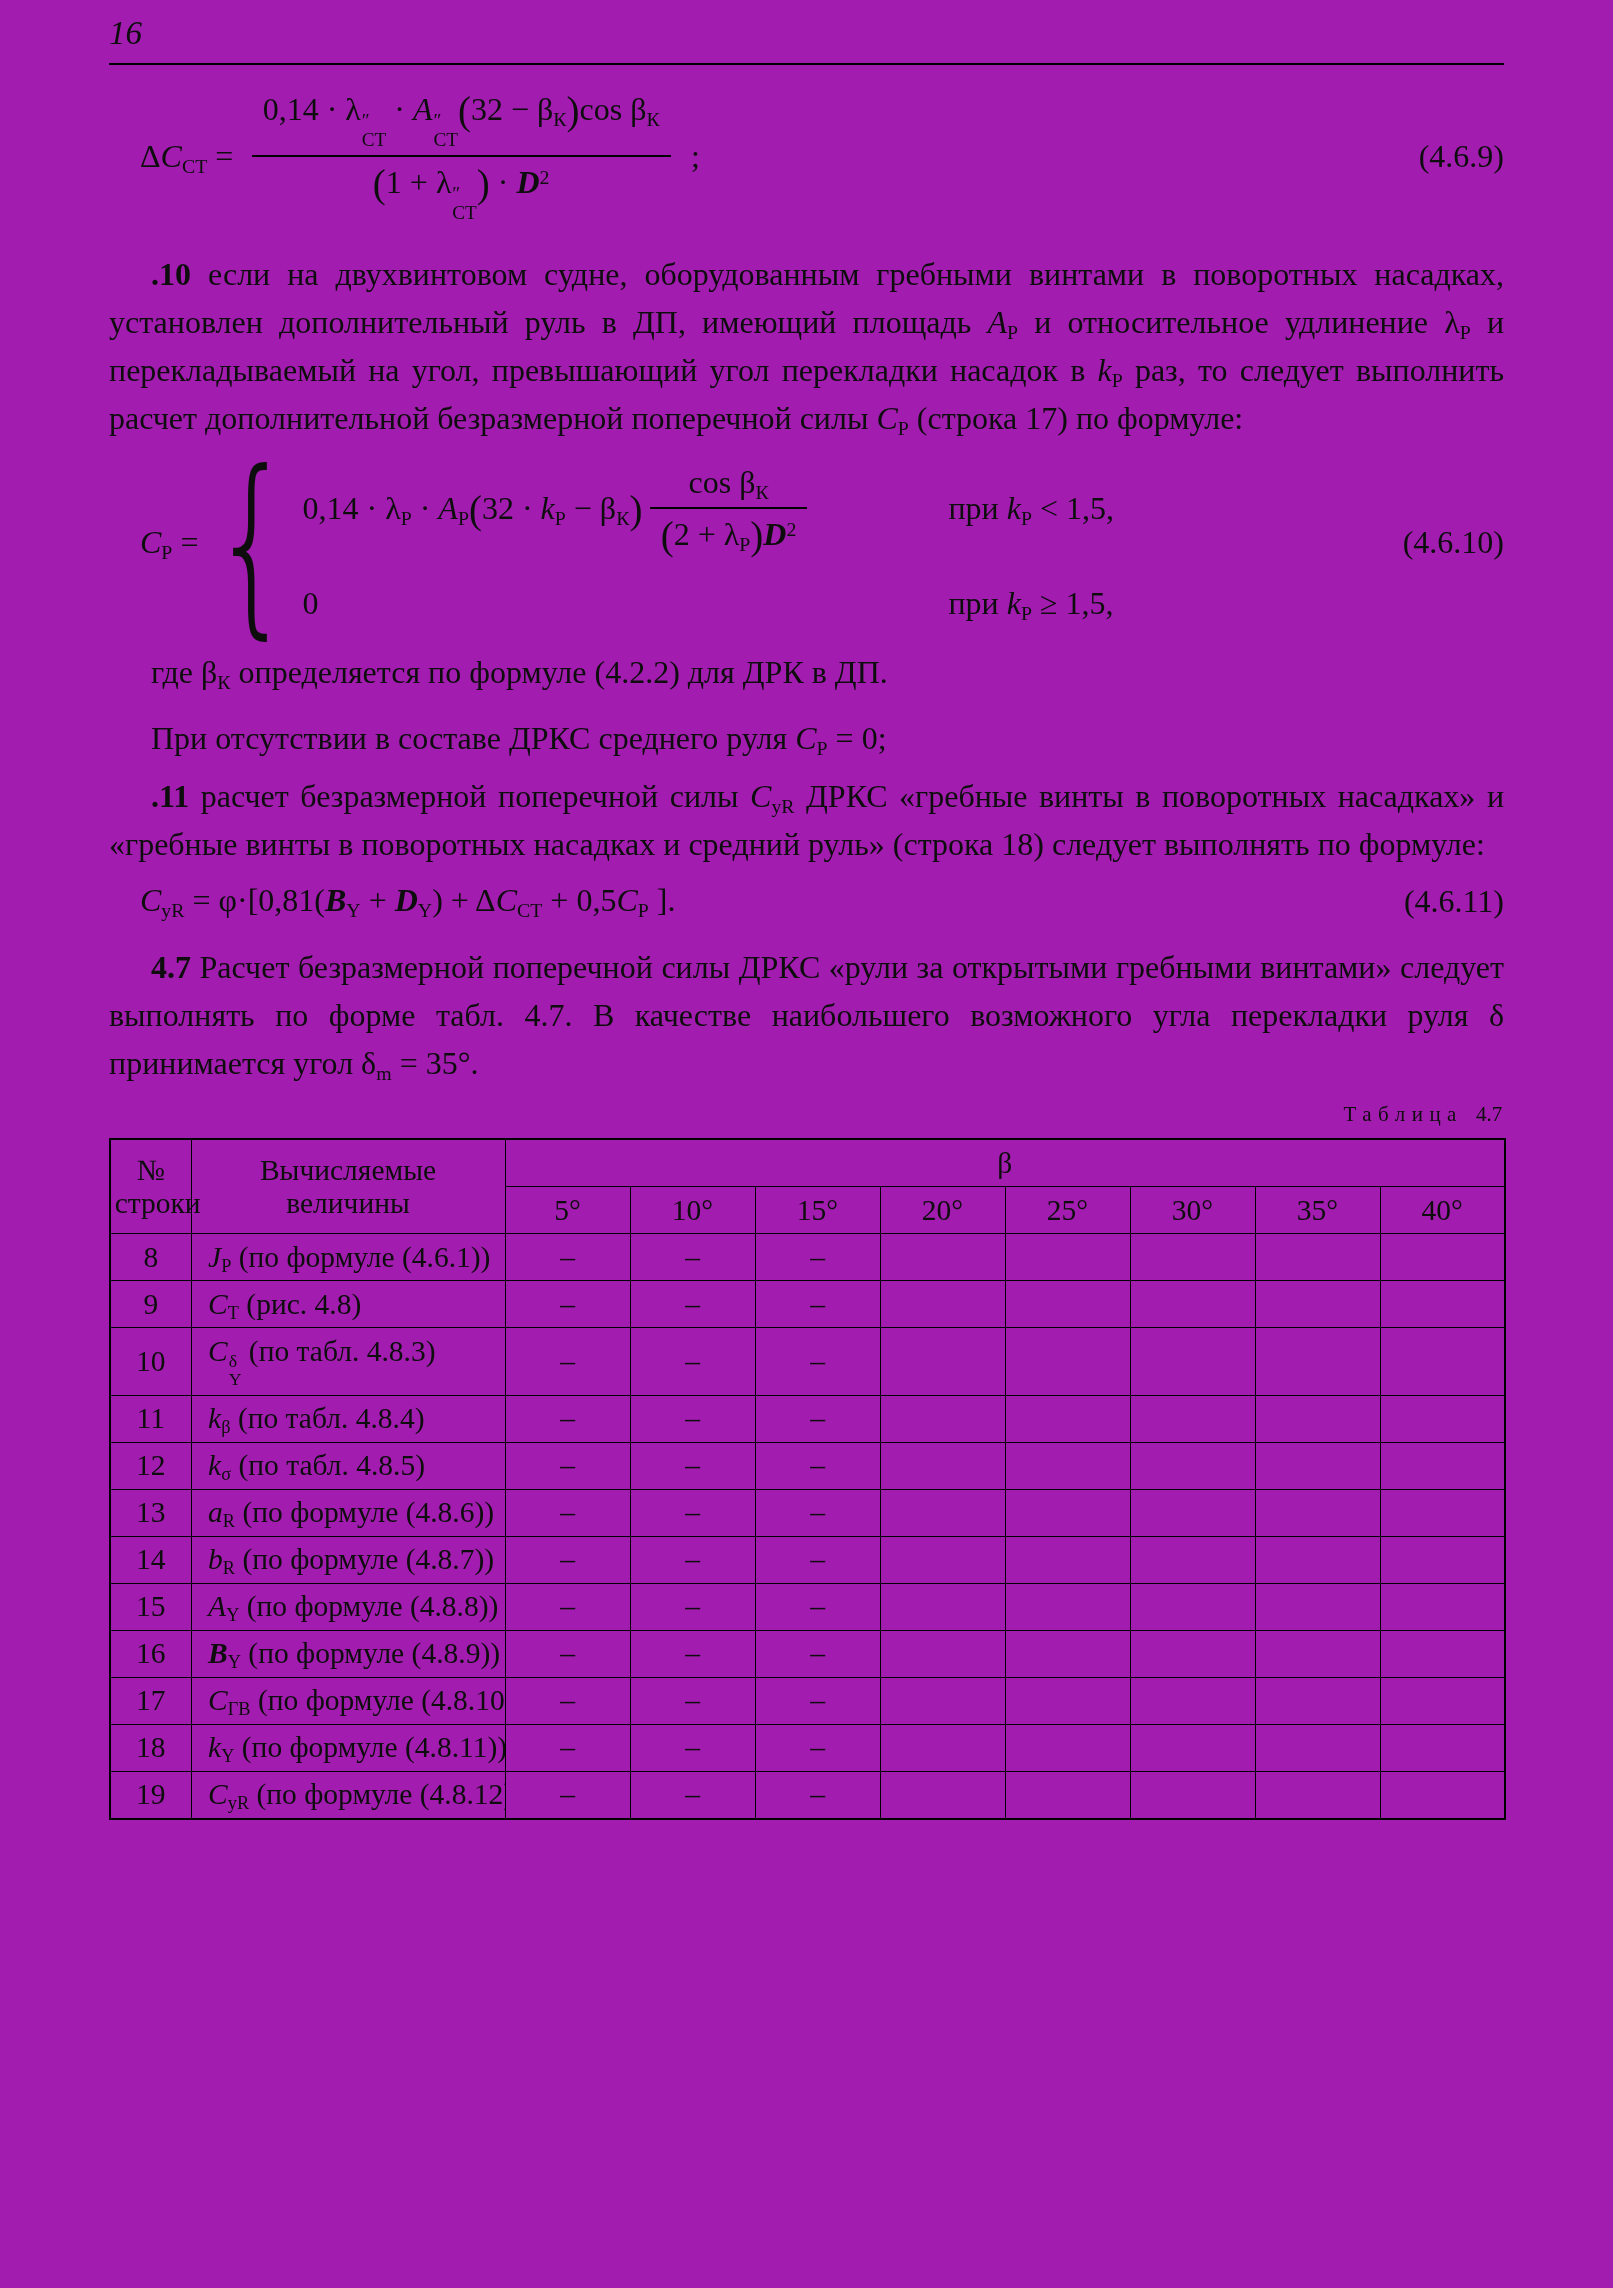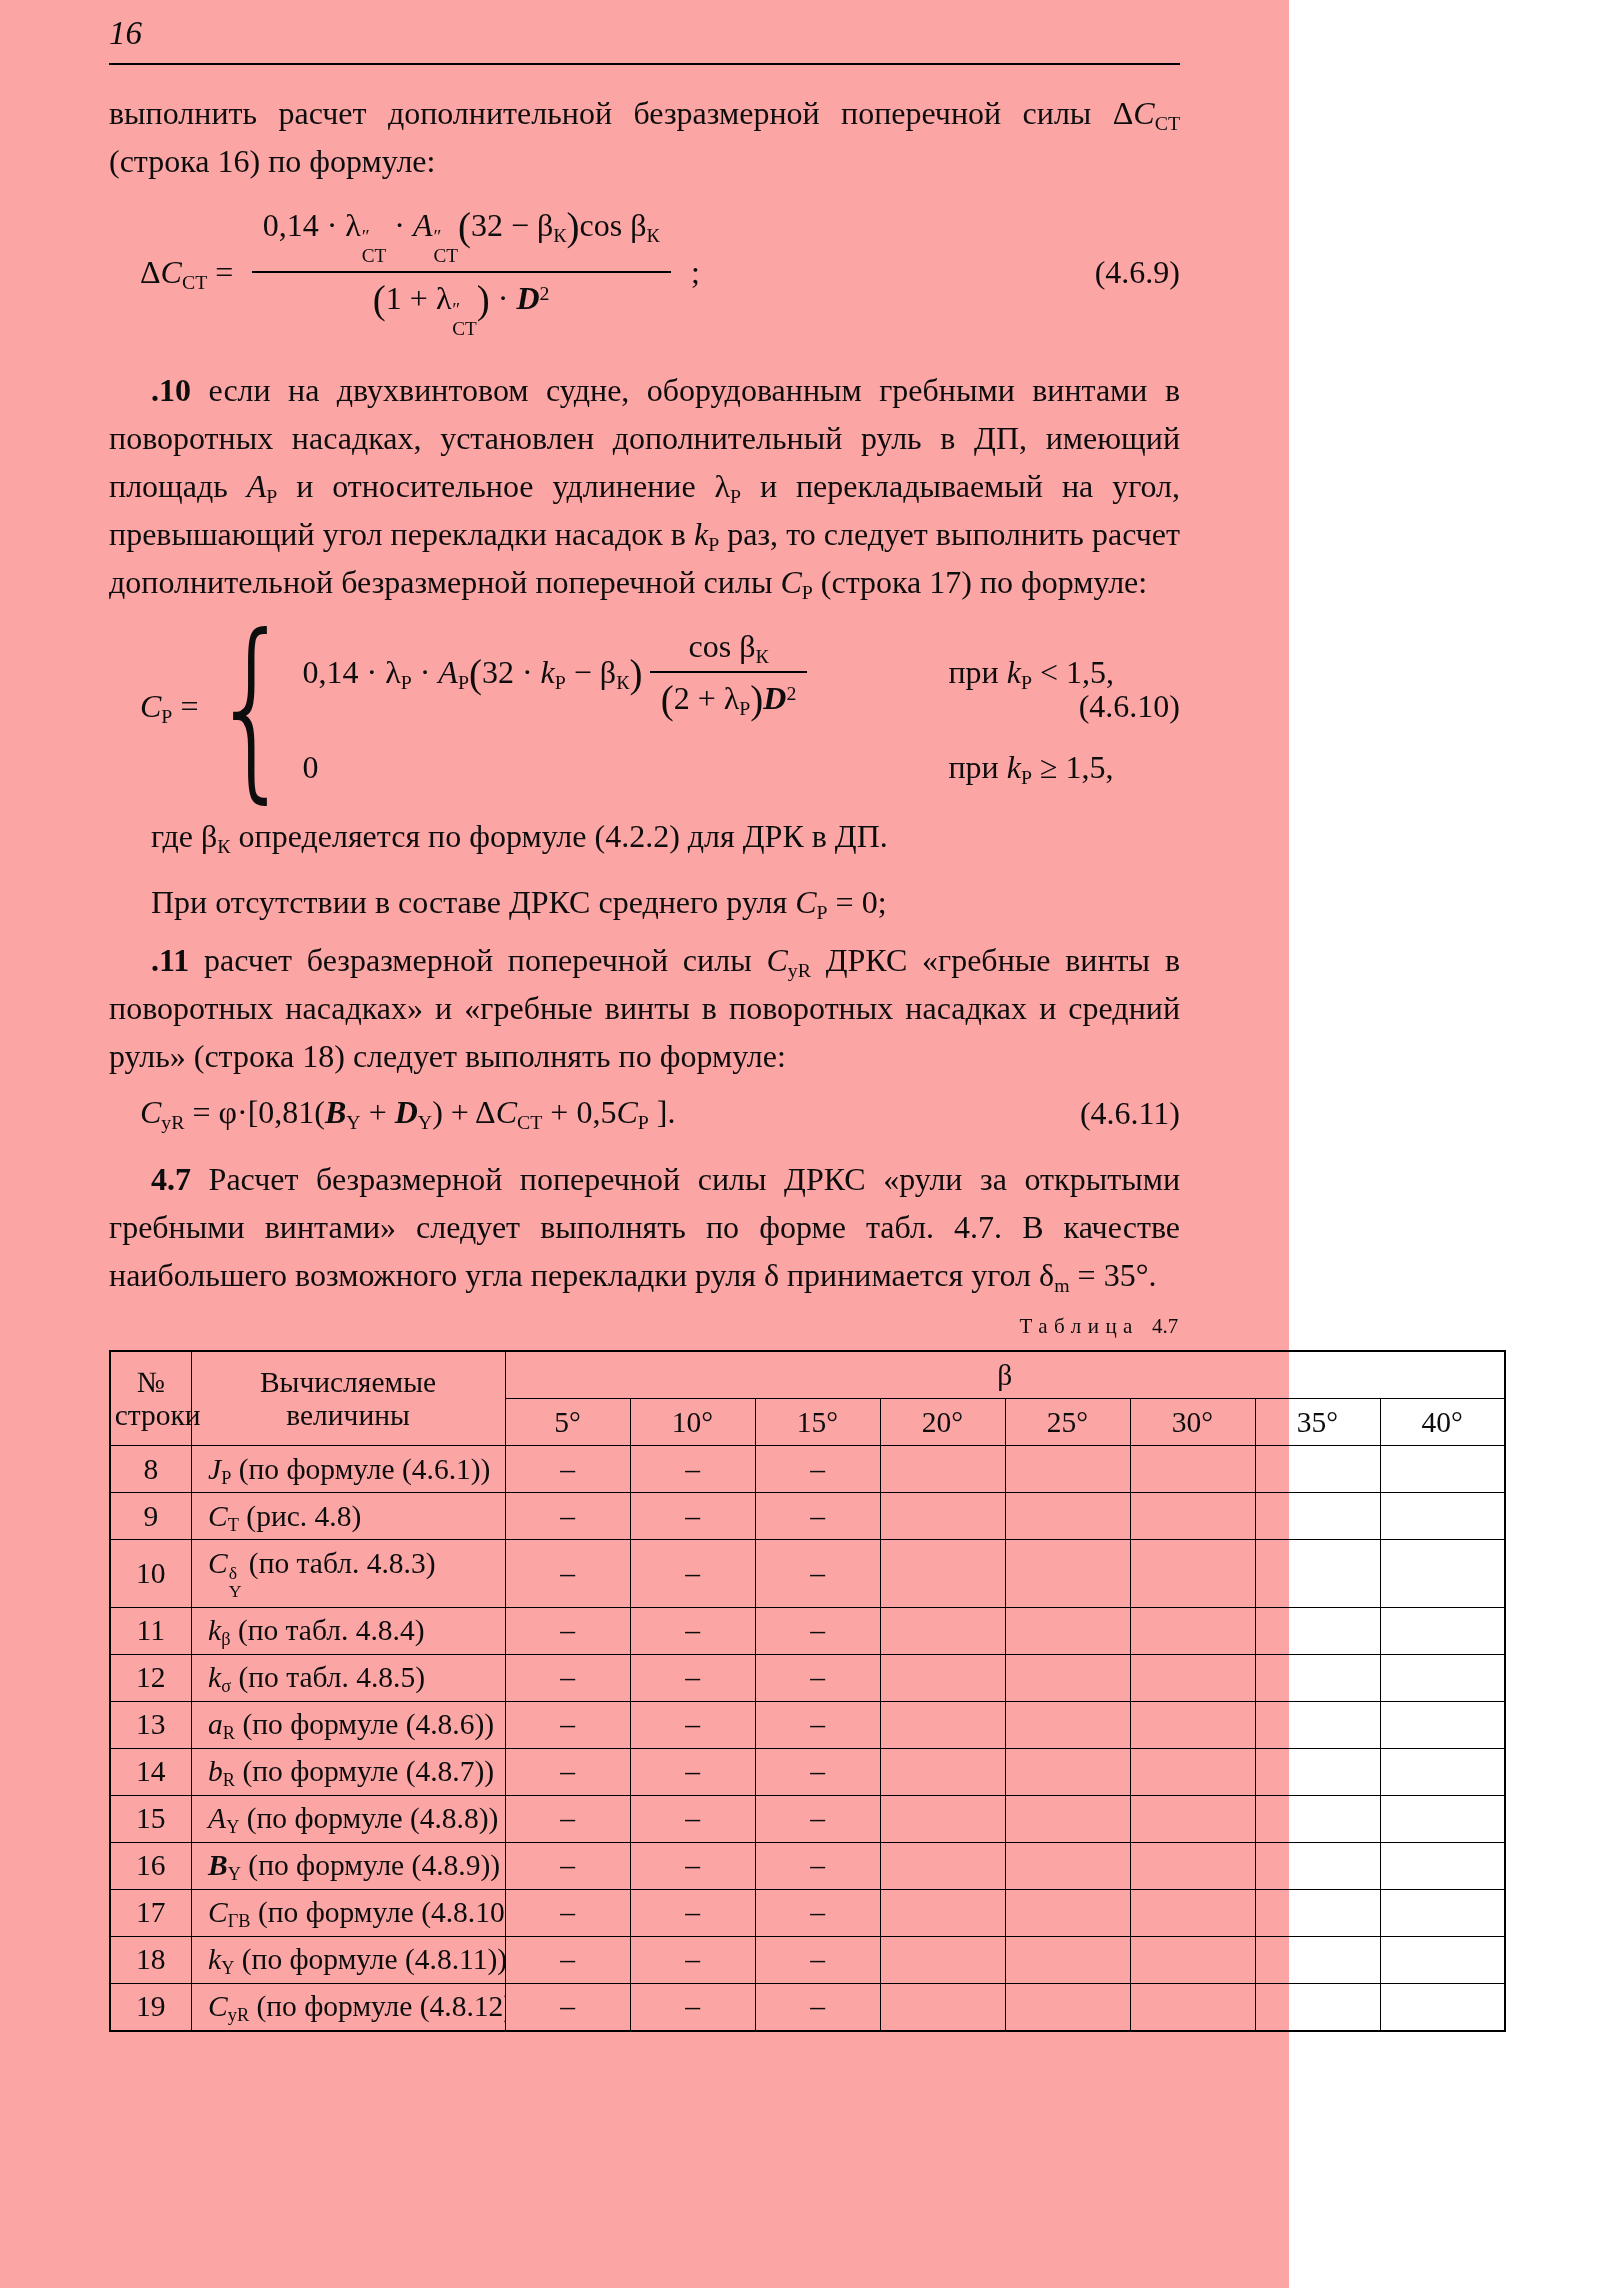--- a/index.html
+++ b/index.html
@@ -3,23 +3,23 @@
 <meta charset="utf-8">
 <style>
   html, body {
     margin: 0; padding: 0;
     background: #ffffff;
     color: #0d0d0d;
     font-family: "Liberation Serif", "DejaVu Serif", serif;
   }
   .page {
     position: relative;
-    width: 1289px;
+    width: 1613px;
     min-height: 2289px;
-    background: #fca5a5;
+    background: #a21caf;
     box-sizing: border-box;
     padding: 52px 109px 37px 109px;
   }
   
   .pheader {
     position: relative;
     text-align: center;
     font-style: italic;
     font-size: 33px;
     padding-bottom: 11px;
@@ -122,21 +122,20 @@
 </style>
 </head>
 <body>
 
 <div class="page">
 
   <header class="pheader">
     <span class="pnum">16</span>
   </header>
 
-  <p class="para">выполнить расчет дополнительной безразмерной поперечной силы Δ<i>C</i><sub>СТ</sub> (строка 16) по формуле:</p>
 
   <div class="formula">
     <span class="f-lhs">Δ<i>C</i><sub>СТ</sub>&nbsp;=</span>
     <span class="frac">
       <span class="num">0,14 · λ<span class="stk">
             <span>″</span>
             <span>СТ</span>
           </span> · <i>A</i><span class="stk">
             <span>″</span>
             <span>СТ</span>

